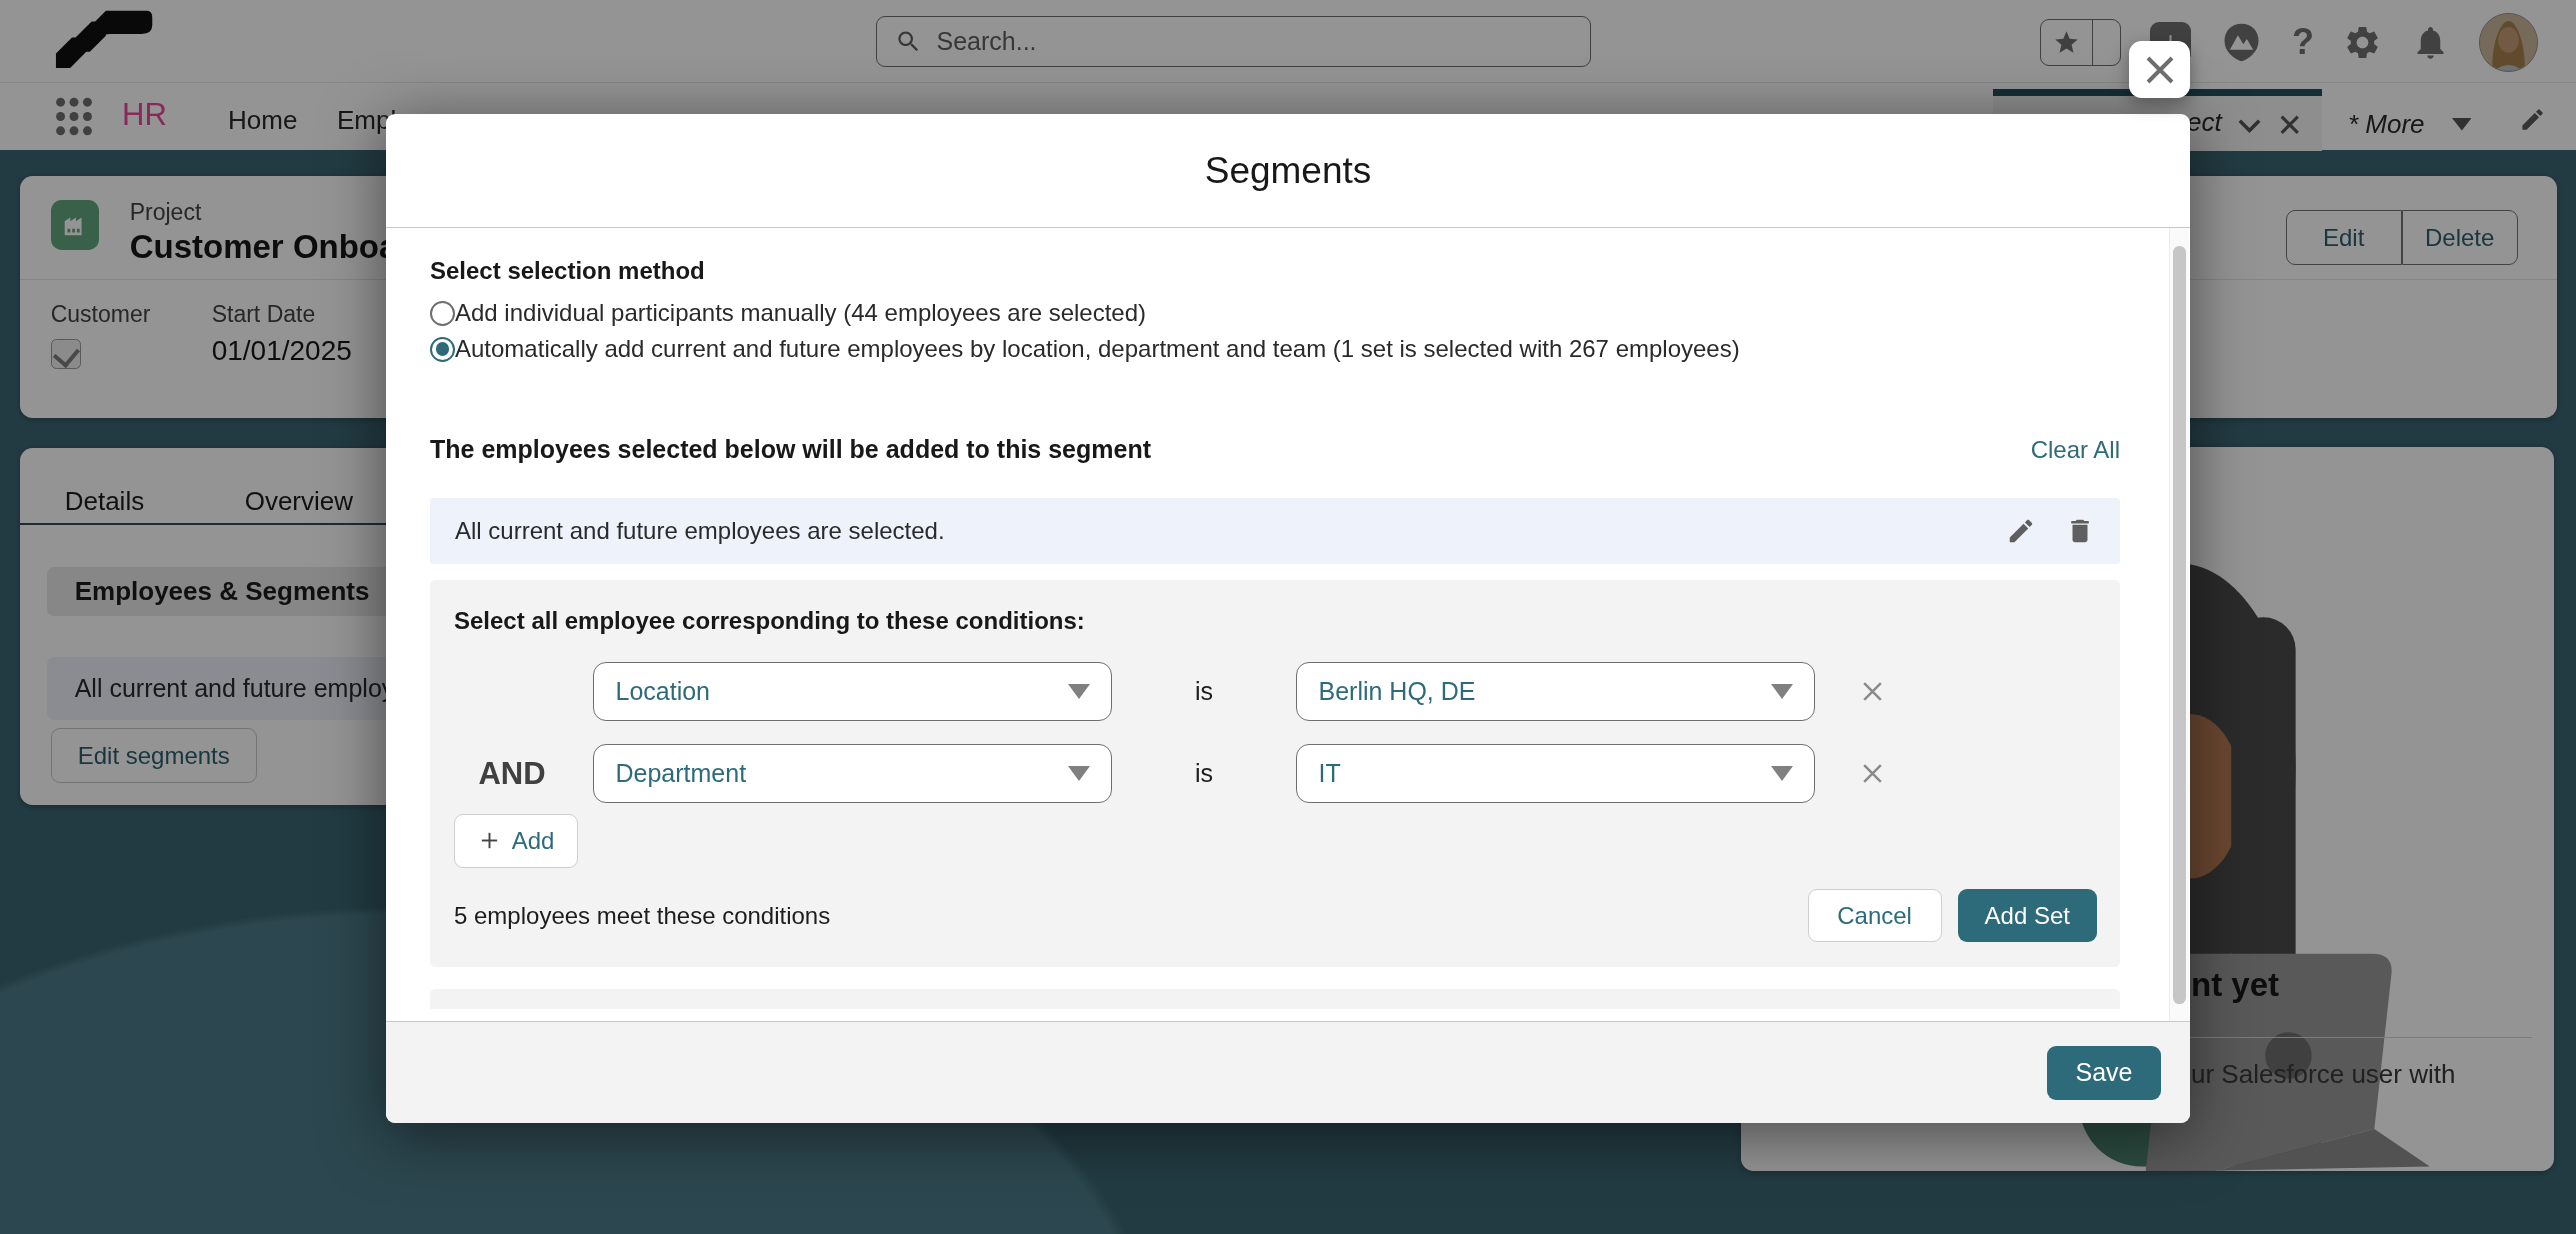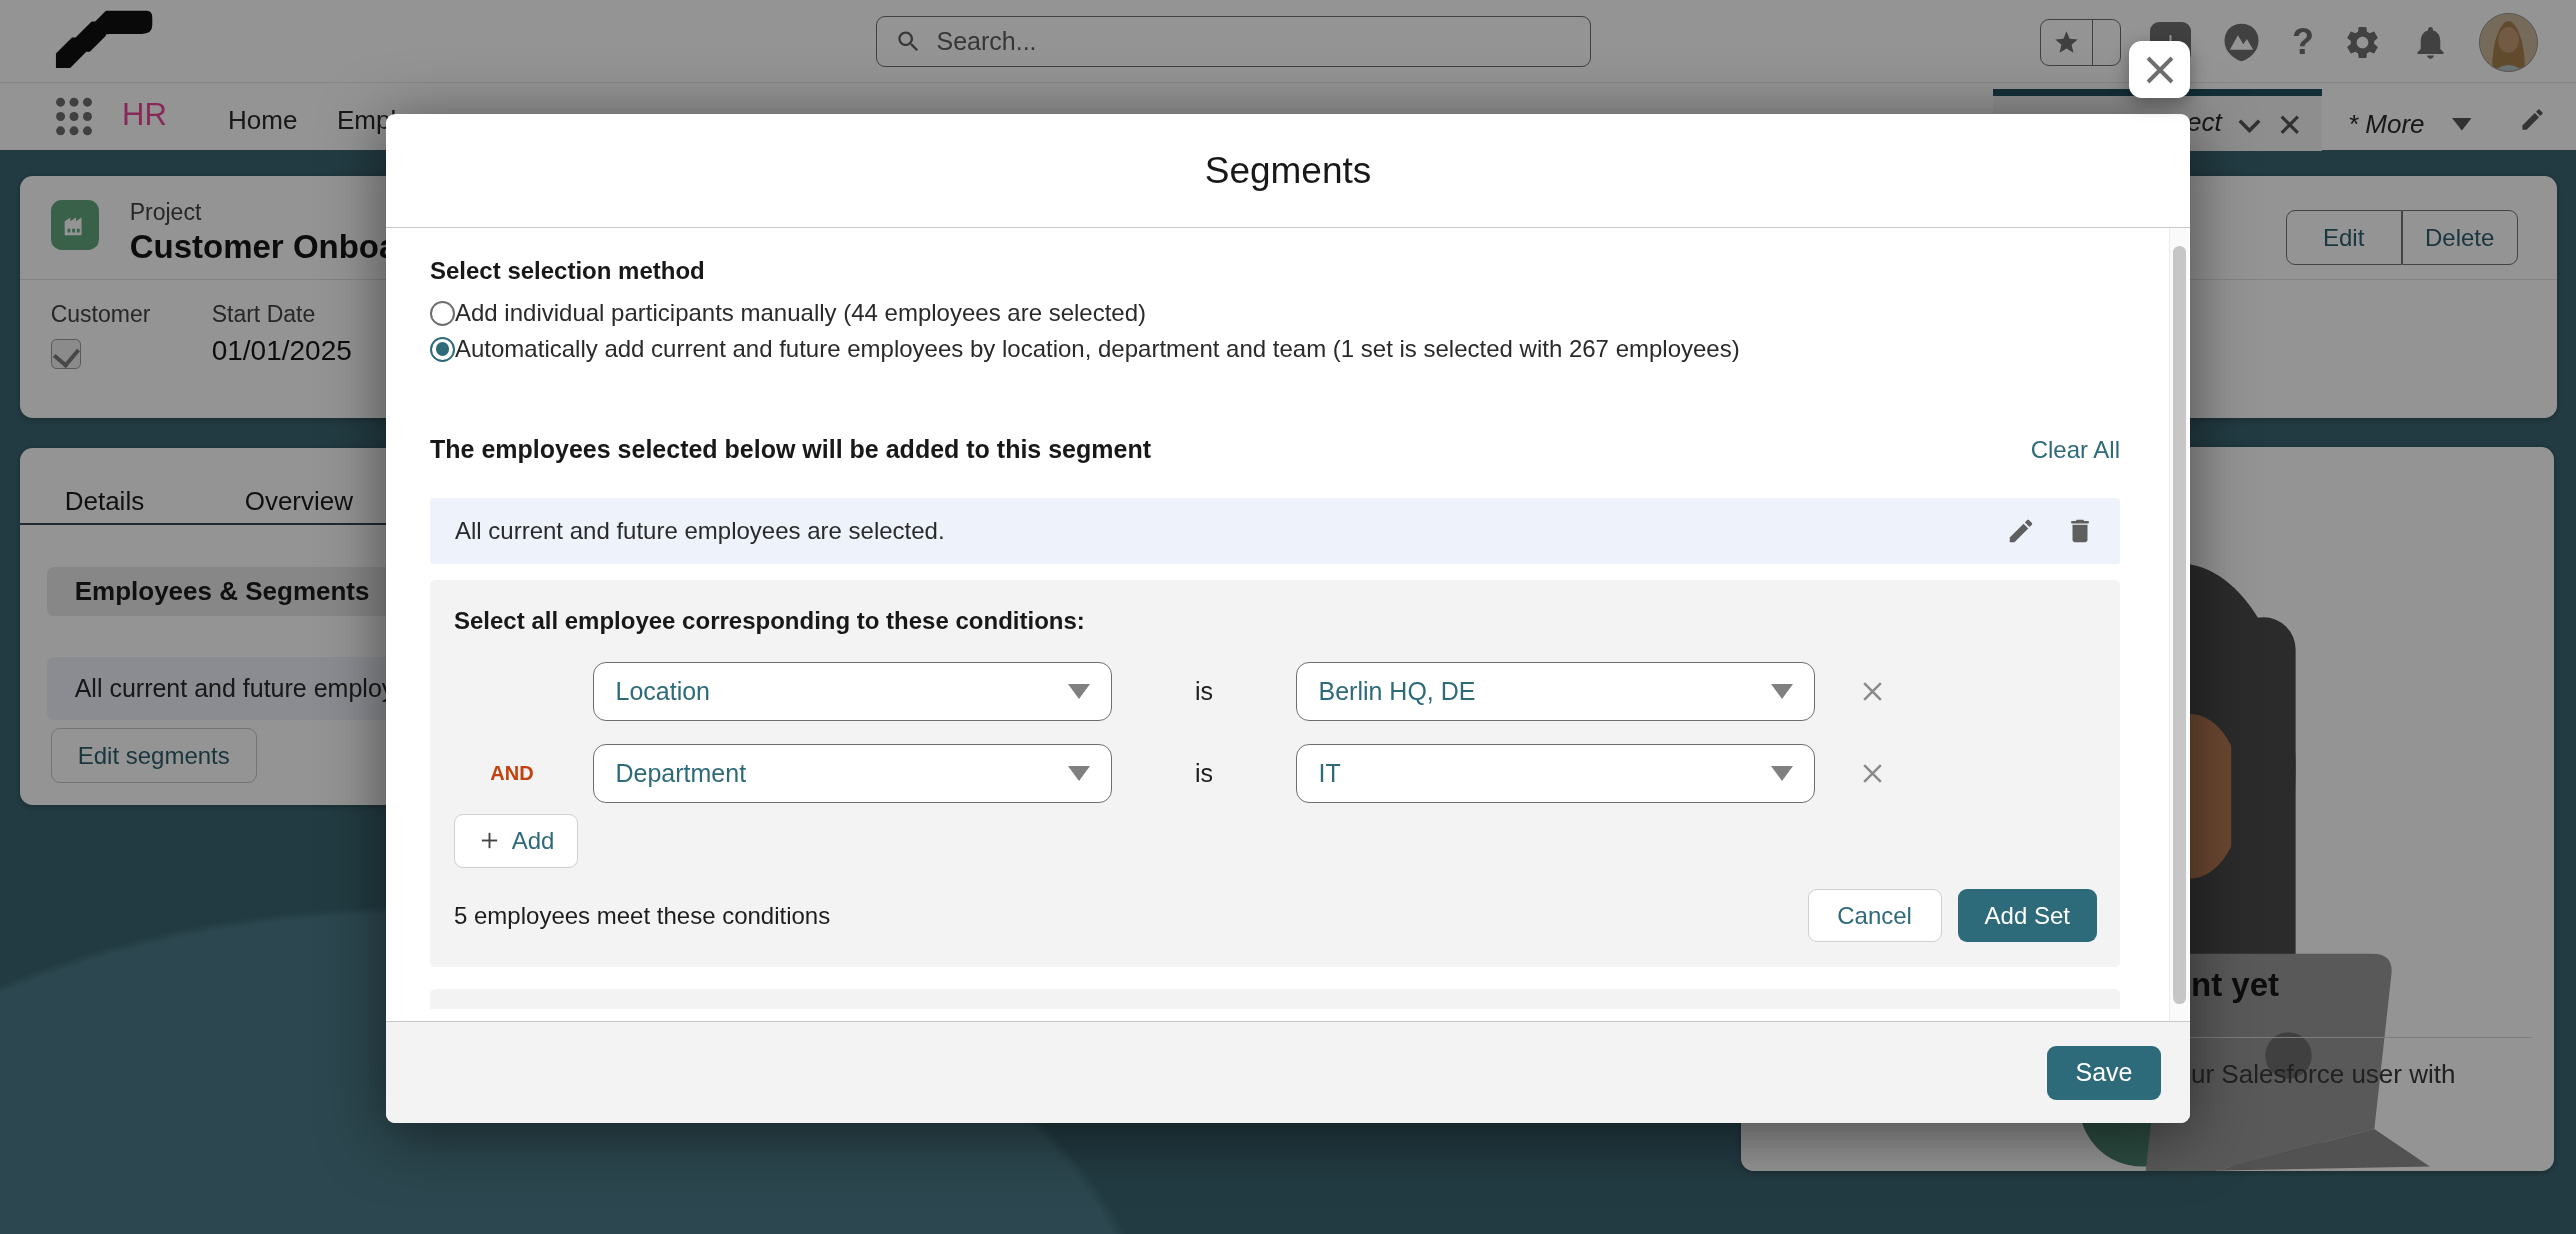--- a/index.html
+++ b/index.html
@@ -96,21 +96,21 @@
   .seg-head{font-size:25px;font-weight:bold;color:#181818;}
   .clear-all{font-size:24px;color:#2d6a7a;background:none;border:none;cursor:pointer;padding:0;}
   .sel-row{margin-top:34px;height:66px;background:#edf2fb;border-radius:3.6px;display:flex;align-items:center;padding:0 25px;}
   .sel-row .txt{font-size:24px;color:#2a2a2a;flex:1;}
   .sel-row .acts{display:flex;gap:29px;}
   .iconbtn{background:none;border:none;padding:0;display:flex;cursor:pointer;}
   .cond-panel{margin-top:16px;background:#f3f3f3;border-radius:5.4px;padding:27px 23px 25px 24px;}
   .cond-head{font-size:24px;font-weight:bold;color:#181818;}
   .cond-row{display:grid;grid-template-columns:116px 519px 138px 519px 68px;gap:23px;align-items:center;height:59px;}
   .cond-row.first{margin-top:27px;} .cond-row + .cond-row{margin-top:23px;}
-  .conj{font-size:20px;font-weight:bold;color:#c2410c;text-align:center;}
+  .conj{font-size:31px;font-weight:bold;color:#404040;text-align:center;}
   .dropdown{height:59px;background:#fff;border:1.8px solid #6e6e6e;border-radius:13px;display:flex;align-items:center;
       padding:0 21.5px;cursor:pointer;}
   .dropdown .val{font-size:25px;color:#2d6a7a;flex:1;text-align:left;}
   .caret{width:0;height:0;border-left:11.6px solid transparent;border-right:11.6px solid transparent;border-top:15px solid #808080;}
   .op{font-size:25px;color:#1d1d1d;text-align:center;}
   .remove-x{background:none;border:none;cursor:pointer;display:flex;justify-content:center;}
   .add-btn{margin-top:10.7px;height:54px;padding:0 23px;background:#fff;border:1.8px solid #cfcfcf;border-radius:9px;
       display:inline-flex;align-items:center;gap:10.7px;color:#2d6a7a;font-size:24px;cursor:pointer;}
   .result-row{margin-top:21.5px;display:flex;align-items:center;justify-content:space-between;}
   .result-text{font-size:24px;color:#1d1d1d;}

